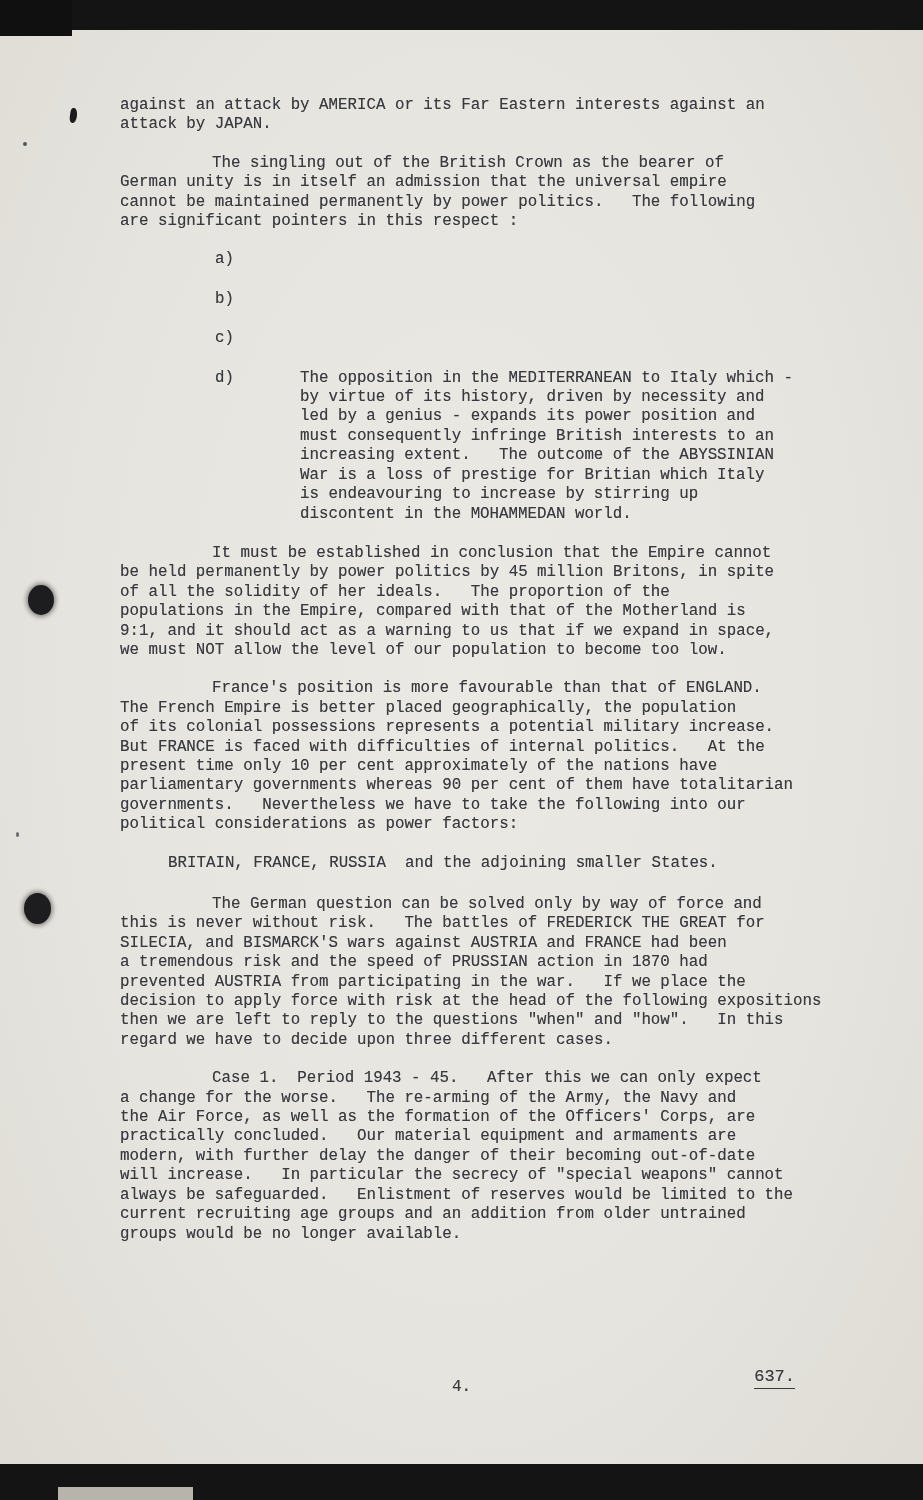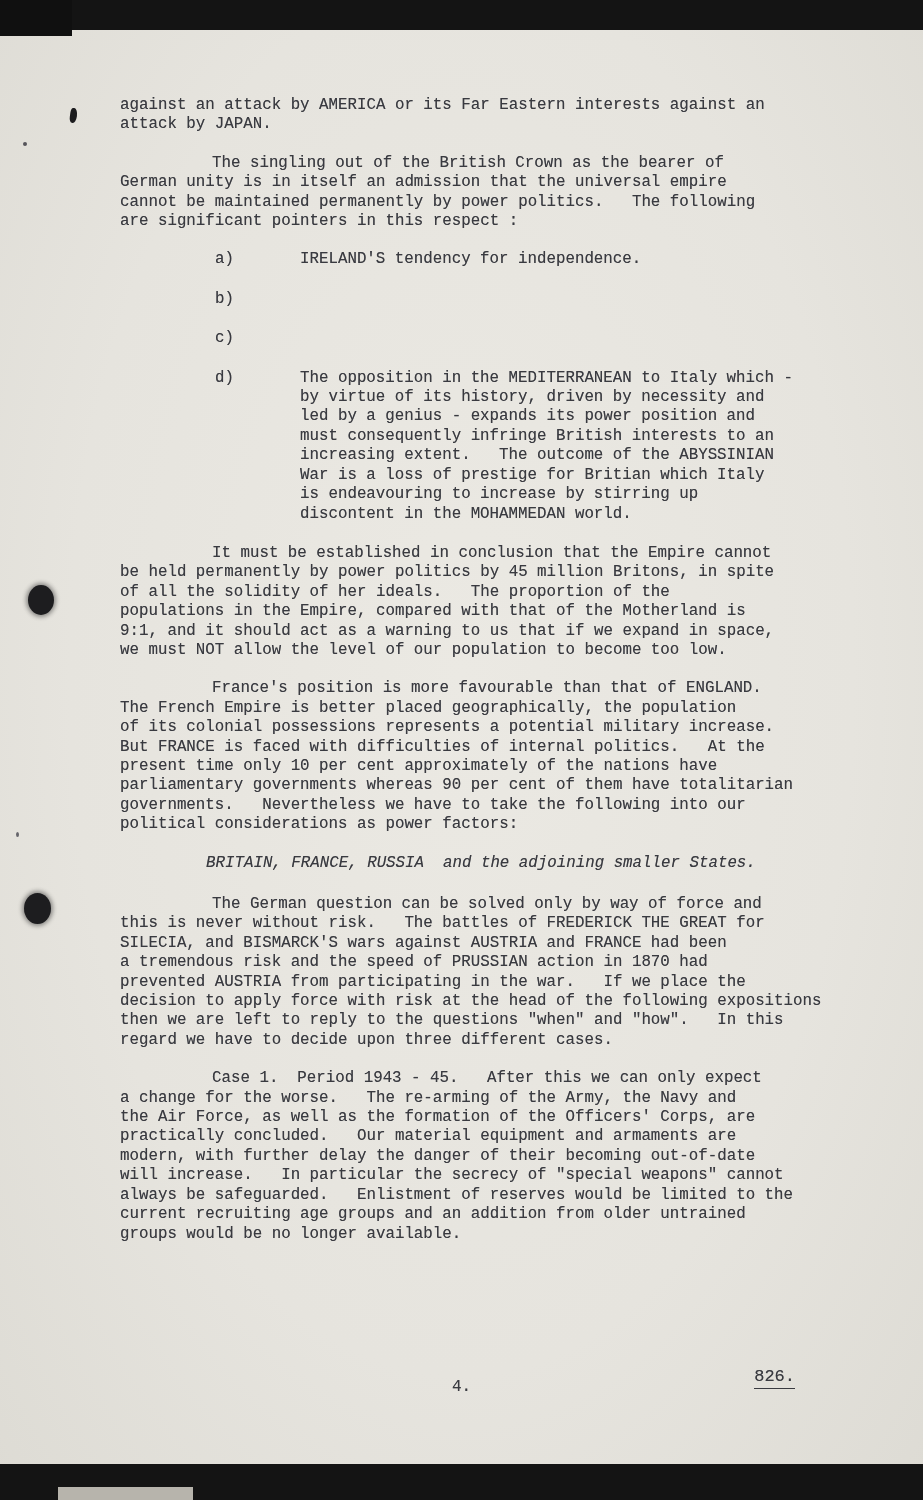--- a/index.html
+++ b/index.html
@@ -29,21 +29,21 @@
     position:absolute;left:120px;top:96px;width:732px;
     font-size:15.8px;line-height:19.4px;
     text-shadow:0 0 .6px rgba(57,58,64,.55);
   }
   .para{white-space:pre-wrap;margin:0 0 19px 0;}
   .para.indented{text-indent:92px;}
   .list{margin:2px 0 0 0;}
   .list-item{display:flex;margin:0 0 20px 95px;}
   .item-label{width:85px;flex:0 0 85px;}
   .item-text{flex:1;white-space:pre-wrap;}
-  .center-line{white-space:pre-wrap;margin:3px 0 22px 86px;font-style:italic;}
+  .center-line{white-space:pre-wrap;margin:3px 0 22px 48px;}
   .case-lead{text-underline-offset:3px;}
   .case-rest{white-space:pre-wrap;font-family:Liberation Mono, monospace;}
 
   .footer-page{position:absolute;left:0;right:0;top:1378px;text-align:center;font-size:16px;color:#393a40;text-shadow:0 0 .6px rgba(57,58,64,.55);}
   .footer-doc{position:absolute;right:128px;top:1367px;font-size:17px;border-bottom:1.6px solid #393a40;padding-bottom:2px;color:#393a40;text-shadow:0 0 .6px rgba(57,58,64,.55);}
 </style>
 </head>
 <body>
 
 <div class="page">
@@ -64,21 +64,20 @@
 attack by JAPAN.</div>
 
     <div class="para indented">The singling out of the British Crown as the bearer of
 German unity is in itself an admission that the universal empire
 cannot be maintained permanently by power politics.   The following
 are significant pointers in this respect :</div>
 
     <div class="list">
       <div class="list-item">
         <span class="item-label">a)</span>
-        <div class="item-text">IRELAND'S tendency for independence.</div>
       </div>
       <div class="list-item">
         <span class="item-label">b)</span>
       </div>
       <div class="list-item">
         <span class="item-label">c)</span>
       </div>
       <div class="list-item">
         <span class="item-label">d)</span>
         <div class="item-text">The opposition in the MEDITERRANEAN to Italy which -
@@ -125,15 +124,15 @@
 practically concluded.   Our material equipment and armaments are
 modern, with further delay the danger of their becoming out-of-date
 will increase.   In particular the secrecy of "special weapons" cannot
 always be safeguarded.   Enlistment of reserves would be limited to the
 current recruiting age groups and an addition from older untrained
 groups would be no longer available.</span></div>
 
   </div>
 
   <div class="footer-page">4.</div>
-  <div class="footer-doc">826.</div>
+  <div class="footer-doc">637.</div>
 
 </div>
 
 </body></html>

